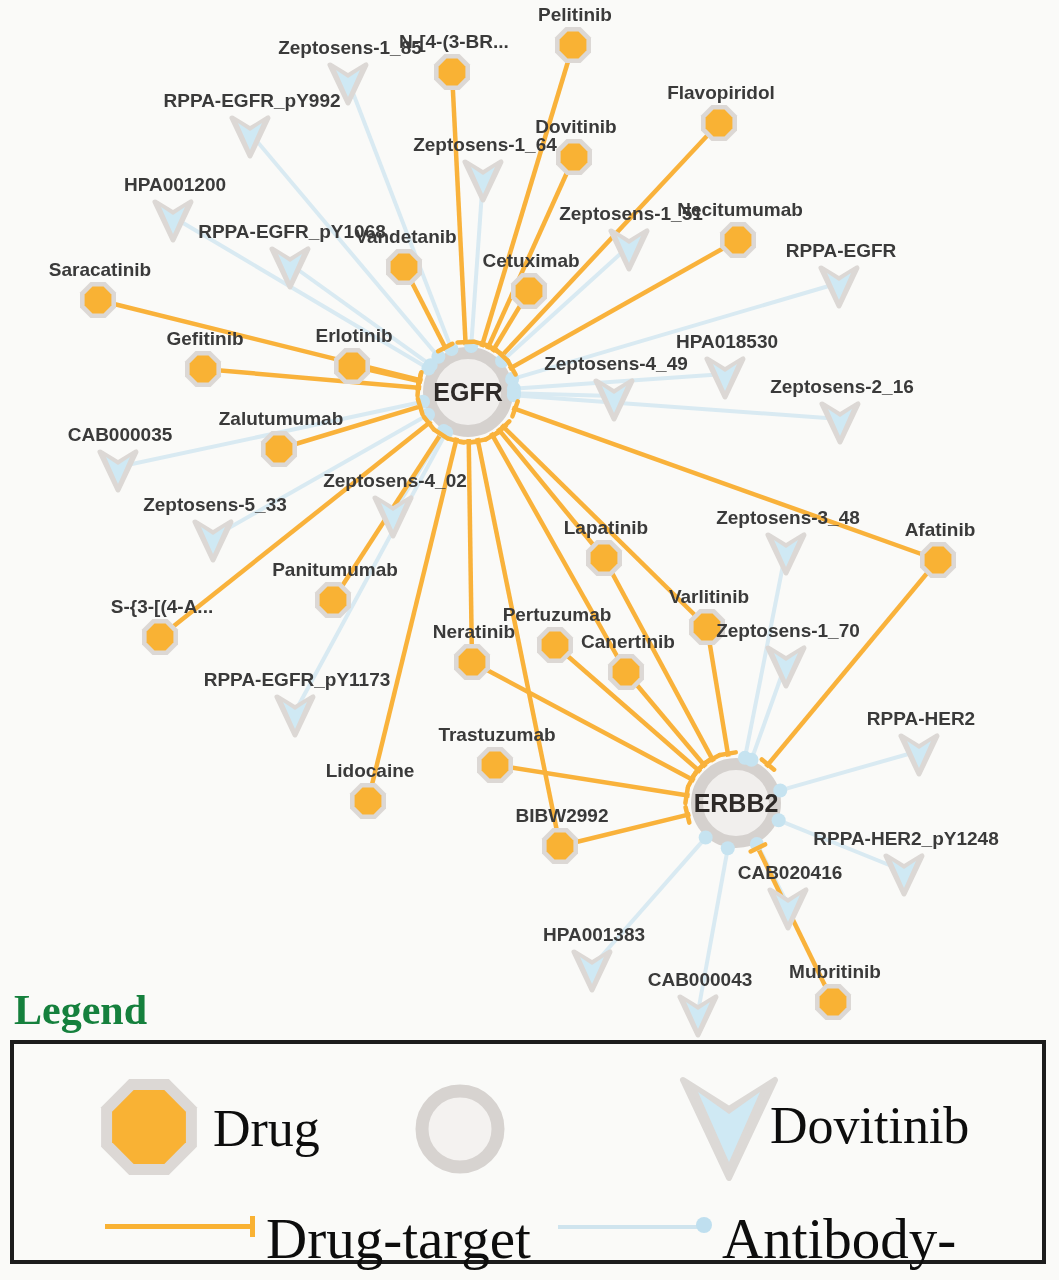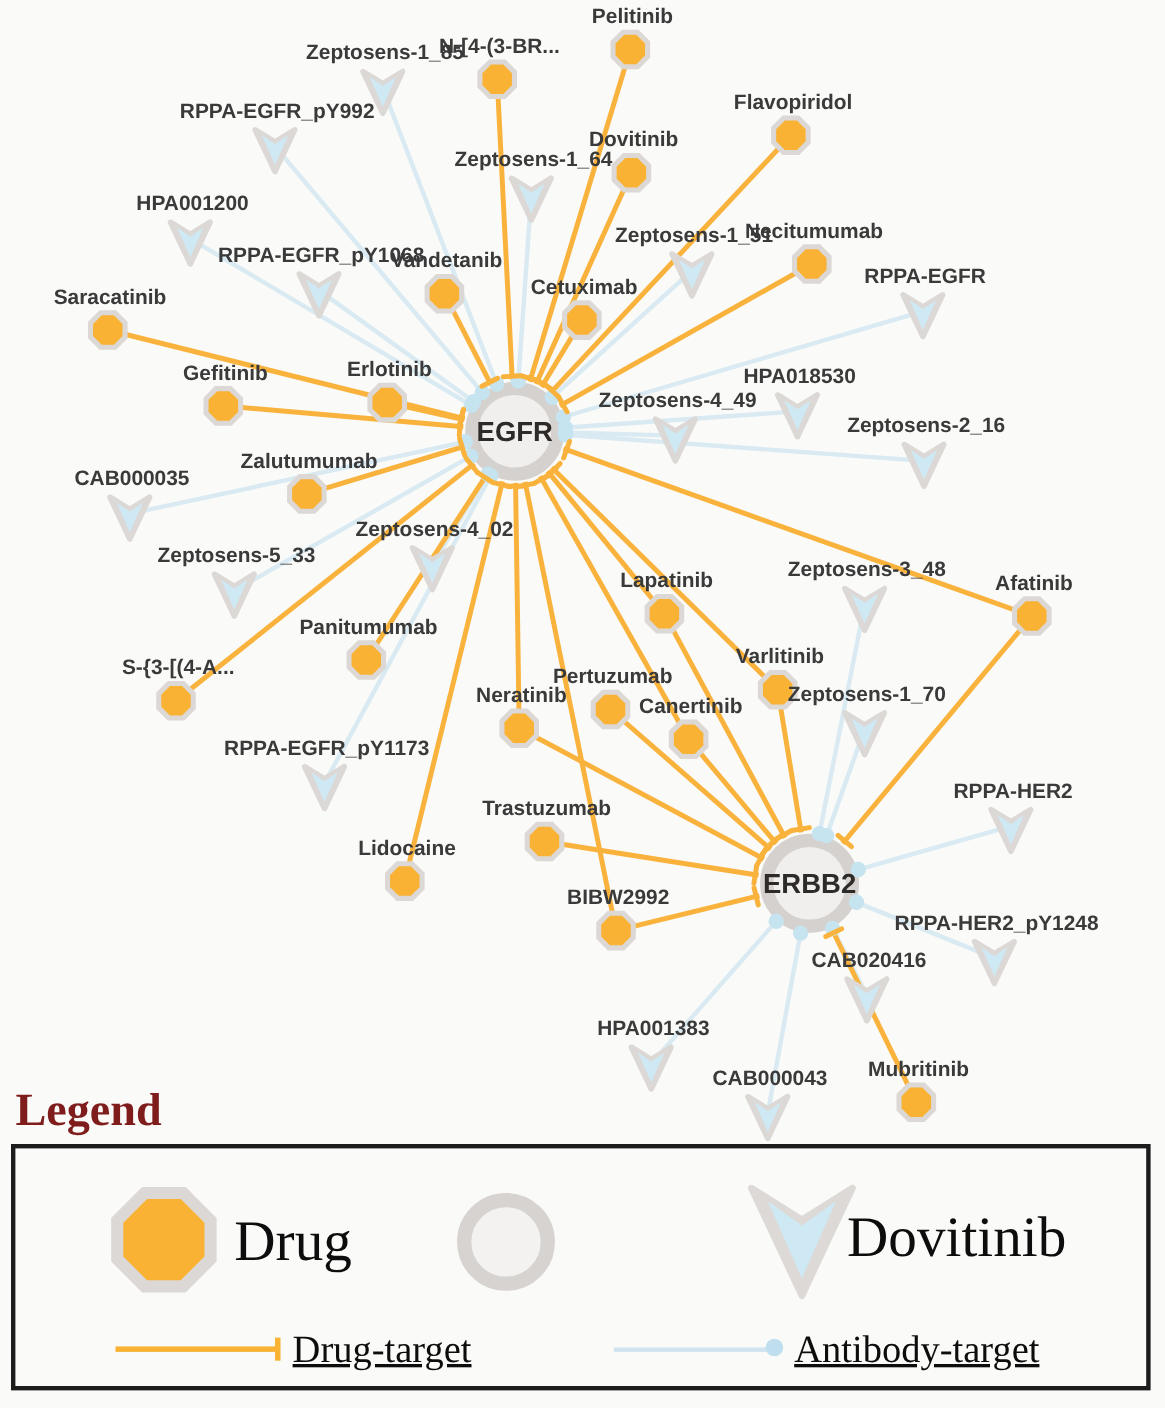--- a/index.html
+++ b/index.html
@@ -6,29 +6,29 @@
   body{
     width:1059px;height:1280px;position:relative;
     background:#fafaf8;overflow:hidden;
     font-family:"Liberation Sans",sans-serif;
   }
   #graph{position:absolute;left:0;top:0;}
   .nlabel{font:700 19px "Liberation Sans",sans-serif;fill:#3a3a3a;}
   .glabel{font:700 25px "Liberation Sans",sans-serif;fill:#2e2a28;}
   .legend-heading{
     position:absolute;left:14px;top:986px;
-    font:700 42px "Liberation Serif",serif;color:#7f1d1d;
+    font:700 42px "Liberation Serif",serif;color:#15803d;
   }
   .legend-box{
     position:absolute;left:10px;top:1040px;width:1036px;height:224px;
     border:4px solid #1c1c1c;box-sizing:border-box;background:#fafaf8;
   }
   .legend-box .abs{position:absolute;}
   .lt{font:400 52px "Liberation Serif",serif;color:#0d0d0d;line-height:1.1;}
-  .lt.small{font-size:35px;text-decoration:underline;}
+  .lt.small{font-size:57px;}
   .edge-sample{position:absolute;}
   .drug-line{left:91px;top:180px;width:147px;height:5px;background:#f9b234;}
   .drug-tee{left:236px;top:172px;width:5px;height:21px;background:#f9b234;}
   .ab-line{left:544px;top:181px;width:142px;height:4px;background:#cfe4ee;}
   .ab-dot{left:682px;top:173px;width:16px;height:16px;border-radius:50%;background:#bfdfef;}
 </style>
 </head>
 <body>
 
 <svg id="graph" width="1059" height="1280" viewBox="0 0 1059 1280">

